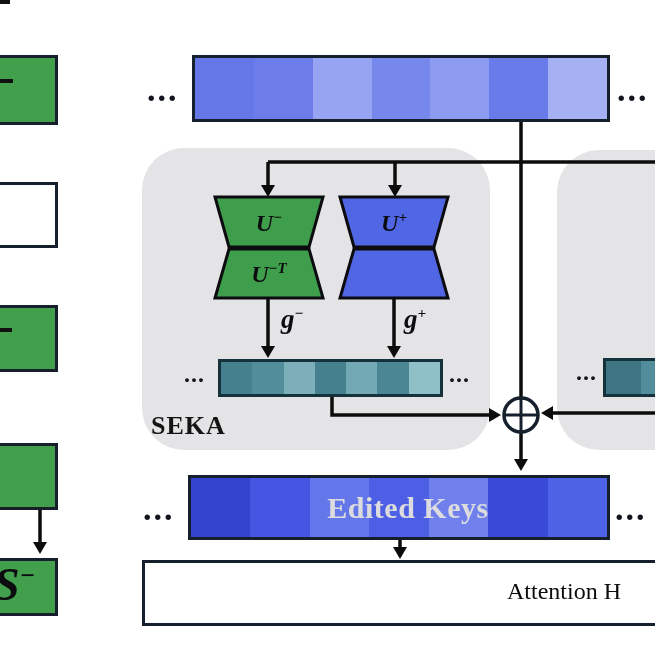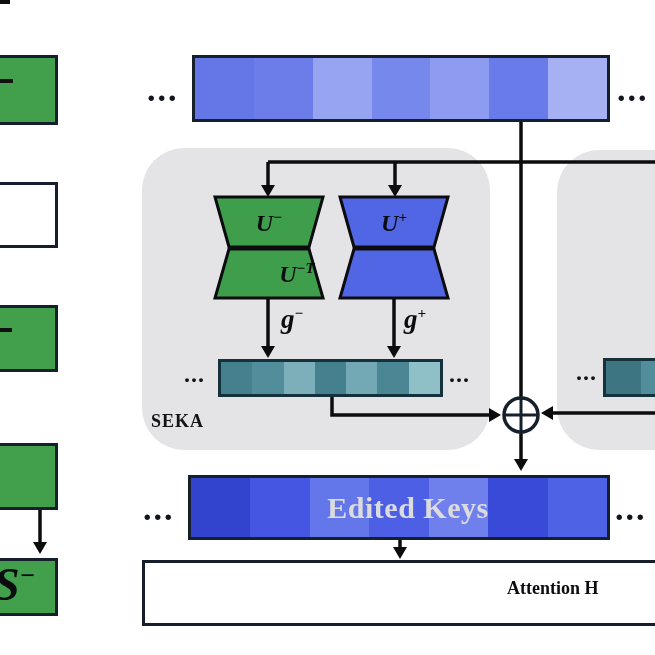--- a/index.html
+++ b/index.html
@@ -31,23 +31,23 @@
   }
   .ellipsis.small{font-size:24px;letter-spacing:1px;}
   .mathlabel{
     font-weight:bold;font-style:italic;color:#0c0c10;
     font-size:24px;line-height:1;text-align:center;
   }
   .mathlabel sup{font-size:15px;font-style:italic;font-weight:bold;}
   .ulabel{width:90px;}
   .glabel{font-size:27px;}
   .seka-title{
-    font-weight:bold;font-size:18px;color:#141414;letter-spacing:1px;
+    font-weight:bold;font-size:26px;color:#141414;letter-spacing:1px;
   }
-  .attn-label{font-weight:bold;font-size:18px;color:#0c0c10;white-space:nowrap;}
+  .attn-label{font-weight:normal;font-size:24px;color:#0c0c10;white-space:nowrap;}
   .dash{background:#101010;}
   .s-label{font-size:46px;}
   .s-label sup{font-size:26px;}
   svg{position:absolute;left:0;top:0;pointer-events:none;}
 </style>
 </head>
 <body>
 
 <div id="canvas">
 
@@ -140,21 +140,21 @@
     </g>
 
     <g>
       <circle cx="521" cy="415" r="17" fill="#ffffff" stroke="#15202c" stroke-width="3.5"></circle>
       <line x1="504" y1="415" x2="538" y2="415" stroke="#15202c" stroke-width="3"></line>
       <line x1="521" y1="398" x2="521" y2="432" stroke="#15202c" stroke-width="3"></line>
     </g>
   </svg>
 
   <div class="abs mathlabel ulabel" style="left:224px;top:210px;"><span>U</span><sup>−</sup></div>
-  <div class="abs mathlabel ulabel" style="left:224px;top:261px;padding-left:28px;"><span>U</span><sup>−T</sup></div>
+  <div class="abs mathlabel ulabel" style="left:224px;top:261px;"><span>U</span><sup>−T</sup></div>
   <div class="abs mathlabel ulabel" style="left:349px;top:210px;"><span>U</span><sup>+</sup></div>
 
   <div class="abs mathlabel glabel" style="left:281px;top:306px;"><span>g</span><sup>−</sup></div>
   <div class="abs mathlabel glabel" style="left:404px;top:306px;"><span>g</span><sup>+</sup></div>
 
   <div class="abs banner" style="left:188px;top:475px;width:422px;height:65px;">
       <div style="flex: 1 1 0%; background: rgb(50, 67, 206);"></div>
       <div style="flex: 1 1 0%; background: rgb(69, 87, 226);"></div>
       <div style="flex: 1 1 0%; background: rgb(100, 119, 234);"></div>
       <div style="flex: 1 1 0%; background: rgb(76, 95, 229);"></div>

